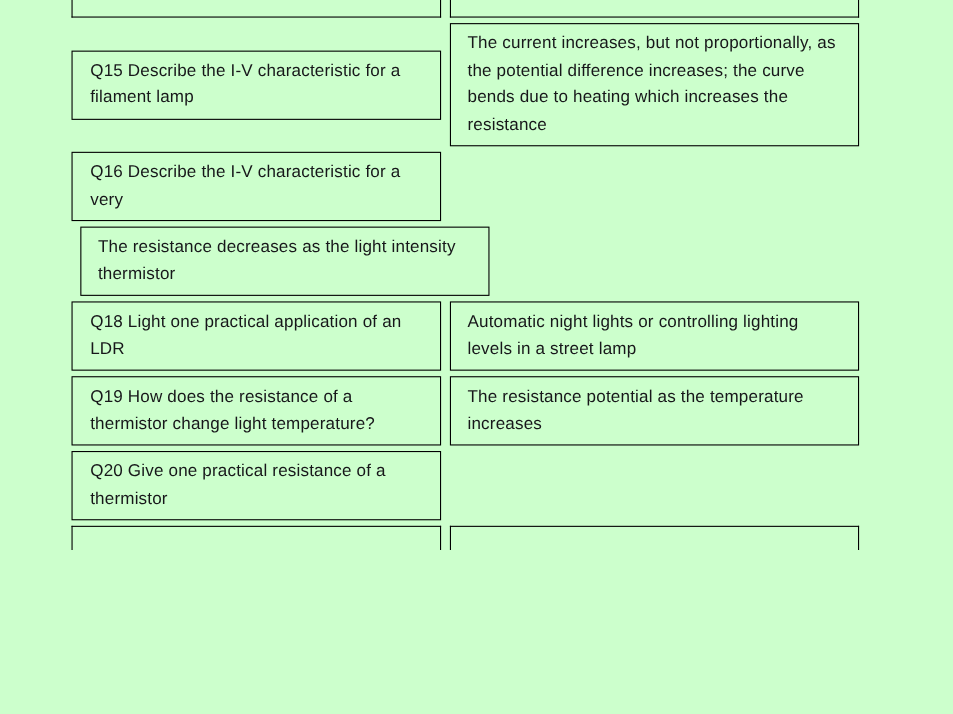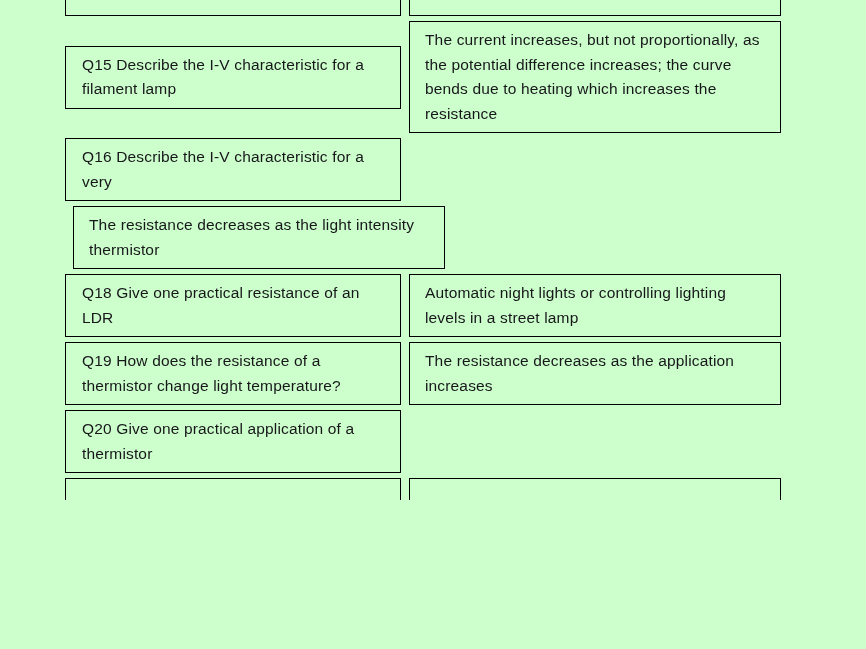--- a/index.html
+++ b/index.html
@@ -93,37 +93,37 @@
         <div class="qa-text">Q16 Describe the I-V characteristic for a very</div>
       </div>
     </div>
     <div class="qa-row">
       <div class="qa-cell answer">
         <div class="qa-text">The resistance decreases as the light intensity thermistor</div>
       </div>
     </div>
     <div class="qa-row">
       <div class="qa-cell question">
-        <div class="qa-text">Q18 Give one practical resistance of an LDR</div>
+        <div class="qa-text">Q18 Light one practical application of an LDR</div>
       </div>
       <div class="qa-cell answer">
         <div class="qa-text">Automatic night lights or controlling lighting levels in a street lamp</div>
       </div>
     </div>
     <div class="qa-row">
       <div class="qa-cell question">
         <div class="qa-text">Q19 How does the resistance of a thermistor change light temperature?</div>
       </div>
       <div class="qa-cell answer">
-        <div class="qa-text">The resistance decreases as the application increases</div>
+        <div class="qa-text">The resistance potential as the temperature increases</div>
       </div>
     </div>
     <div class="qa-row">
       <div class="qa-cell question">
-        <div class="qa-text">Q20 Give one practical application of a thermistor</div>
+        <div class="qa-text">Q20 Give one practical resistance of a thermistor</div>
       </div>
     </div>
     <div class="qa-row clipped-bottom">
       <div class="qa-cell question">
         <div class="qa-text"></div>
       </div>
       <div class="qa-cell answer">
         <div class="qa-text"></div>
       </div>
     </div>

